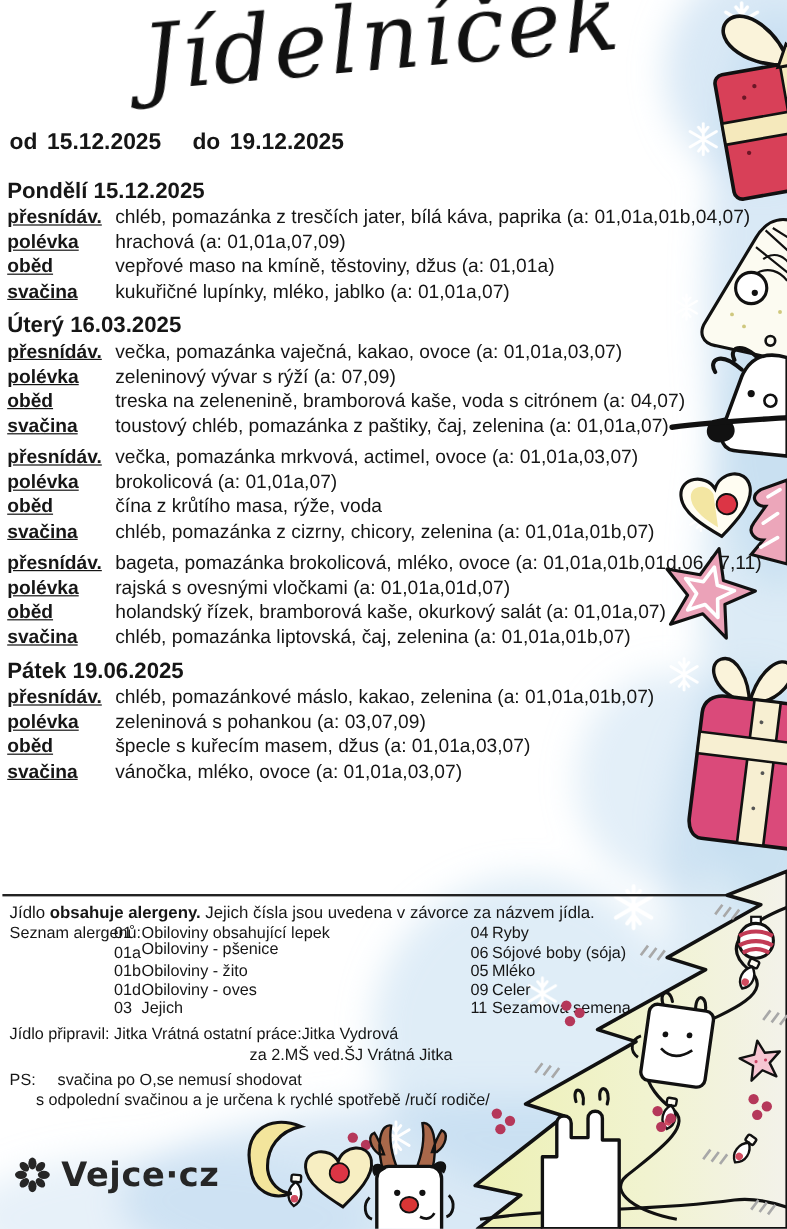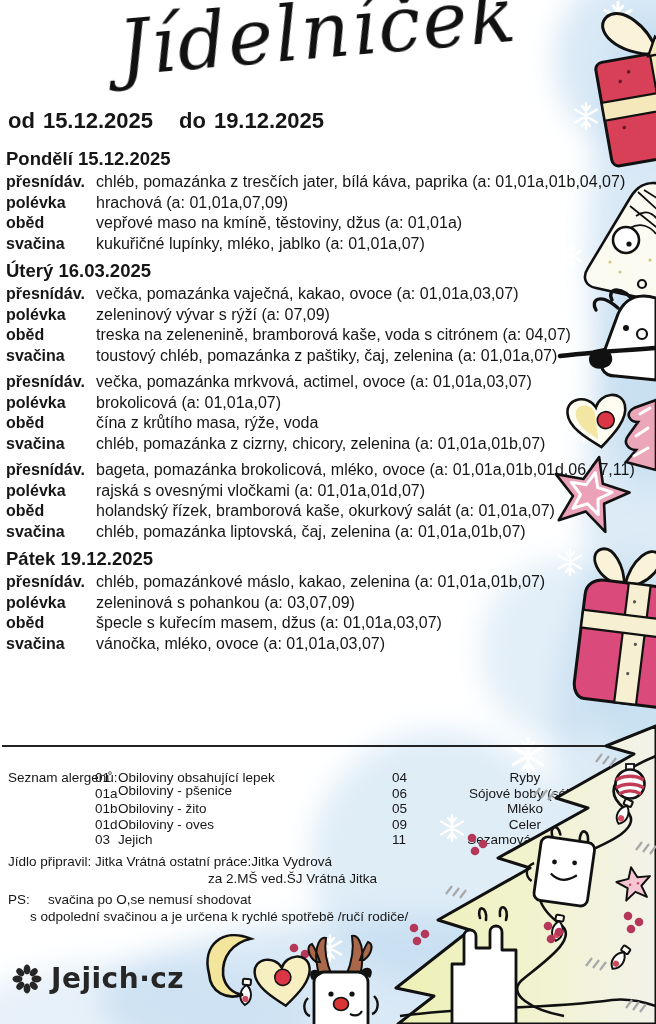--- a/index.html
+++ b/index.html
@@ -11,40 +11,40 @@
   svg{display:block;}
   .layer{position:absolute;top:0;left:0;pointer-events:none;}
   
   #title{
     position:absolute;left:118px;top:-14px;width:420px;
     font-family:"DejaVu Serif", serif;font-style:italic;font-weight:400;
     font-size:76px;letter-spacing:2px;transform:rotate(-5deg);color:#111;
     z-index:2;white-space:nowrap;
   }
   #dateline{
-    position:absolute;left:8px;top:108px;font-size:22px;font-weight:bold;z-index:2;
+    position:absolute;left:8px;top:108px;font-size:19px;font-weight:bold;z-index:2;
   }
   #dateline .gap{display:inline-block;width:26px;}
   #dateline .sp{display:inline-block;width:8px;}
   
   #menu{position:absolute;left:6px;top:148px;width:650px;z-index:1;}
   .day{margin-bottom:6px;}
   .day h2{margin:0 0 3px 0;font-size:18.5px;line-height:21px;font-weight:bold;}
   .row{display:flex;font-size:16px;line-height:20.5px;}
-  .row .lbl{flex:none;width:90px;font-weight:bold;}
+  .row .lbl{flex:none;width:90px;font-weight:bold;text-decoration:underline;}
   .row .txt{flex:none;width:575px;}
   
   #rule{position:absolute;left:2px;top:745px;width:620px;border-top:2px solid #222;z-index:1;}
   #note{position:absolute;left:8px;top:752px;font-size:14px;z-index:1;}
   #allergens{position:absolute;left:0;top:770px;width:656px;font-size:13.5px;line-height:15.5px;z-index:1;}
   #allergens .seznam{position:absolute;left:8px;top:0;}
   .acode{position:absolute;left:95px;width:30px;}
   .albl{position:absolute;left:118px;width:230px;}
   .acode.c2{left:392px;}
-  .albl.c2{left:410px;text-align:center;}
+  .albl.c2{left:410px;}
   
   #footer{position:absolute;left:0;top:854px;width:656px;font-size:13.5px;line-height:16px;z-index:1;}
   #footer div{position:absolute;white-space:nowrap;}
   #f1{left:8px;top:0;}
   #f2{left:208px;top:17px;}
   #f3l{left:8px;top:38px;}
   #f3{left:48px;top:38px;}
   #f4{left:30px;top:55px;}
   
   #logo{position:absolute;left:12px;top:962px;display:flex;align-items:center;z-index:2;}
@@ -172,21 +172,21 @@
           <span class="lbl">oběd</span>
           <span class="txt">holandský řízek, bramborová kaše, okurkový salát  (a: 01,01a,07)</span>
         </div>
       <div class="row">
           <span class="lbl">svačina</span>
           <span class="txt">chléb, pomazánka liptovská, čaj, zelenina  (a: 01,01a,01b,07)</span>
         </div>
     </section>
 
     <section class="day">
-      <h2>Pátek 19.12.2025</h2>
+      <h2>Pátek 19.06.2025</h2>
       <div class="row">
           <span class="lbl">přesnídáv.</span>
           <span class="txt">chléb, pomazánkové máslo, kakao, zelenina  (a: 01,01a,01b,07)</span>
         </div>
       <div class="row">
           <span class="lbl">polévka</span>
           <span class="txt">zeleninová s pohankou  (a: 03,07,09)</span>
         </div>
       <div class="row">
           <span class="lbl">oběd</span>
@@ -194,20 +194,23 @@
         </div>
       <div class="row">
           <span class="lbl">svačina</span>
           <span class="txt">vánočka, mléko, ovoce  (a: 01,01a,03,07)</span>
         </div>
     </section>
   </div>
 
   <div id="rule"></div>
 
+  <div id="note">
+    <span>Jídlo </span><b>obsahuje alergeny.</b><span> Jejich čísla jsou uvedena v závorce za názvem jídla.</span>
+  </div>
 
   <div id="allergens">
     <span class="seznam">Seznam alergenů:</span>
     <span class="acode" style="top:0">01</span>
       <span class="albl" style="top:0">Obiloviny obsahující lepek</span>
     <span class="acode" style="top:15.5px">01a</span>
       <span class="albl" style="top:13px">Obiloviny - pšenice</span>
     <span class="acode" style="top:31px">01b</span>
       <span class="albl" style="top:31px">Obiloviny - žito</span>
     <span class="acode" style="top:46.5px">01d</span>
@@ -240,21 +243,21 @@
         <ellipse cx="15" cy="5.5" rx="3.4" ry="5"></ellipse>
         <ellipse cx="15" cy="24.5" rx="3.4" ry="5"></ellipse>
         <ellipse cx="5.5" cy="15" rx="5" ry="3.4"></ellipse>
         <ellipse cx="24.5" cy="15" rx="5" ry="3.4"></ellipse>
         <ellipse cx="8.3" cy="8.3" rx="3.2" ry="4.6" transform="rotate(-45 8.3 8.3)"></ellipse>
         <ellipse cx="21.7" cy="21.7" rx="3.2" ry="4.6" transform="rotate(-45 21.7 21.7)"></ellipse>
         <ellipse cx="21.7" cy="8.3" rx="3.2" ry="4.6" transform="rotate(45 21.7 8.3)"></ellipse>
         <ellipse cx="8.3" cy="21.7" rx="3.2" ry="4.6" transform="rotate(45 8.3 21.7)"></ellipse>
       </g>
     </svg>
-    <span class="word">Jejich·cz</span>
+    <span class="word">Vejce·cz</span>
   </div>
 
   <svg class="layer" width="656" height="1024" viewBox="0 0 656 1024" style="z-index:3;">
     <defs>
       <linearGradient id="treeg" x1="0" y1="0" x2="1" y2="0">
         <stop offset="0" stop-color="#edf0b4"></stop>
           <stop offset="0.55" stop-color="#f1f3d0"></stop>
           <stop offset="1" stop-color="#f3f2ea"></stop>
       </linearGradient>
       <g id="bulb">

